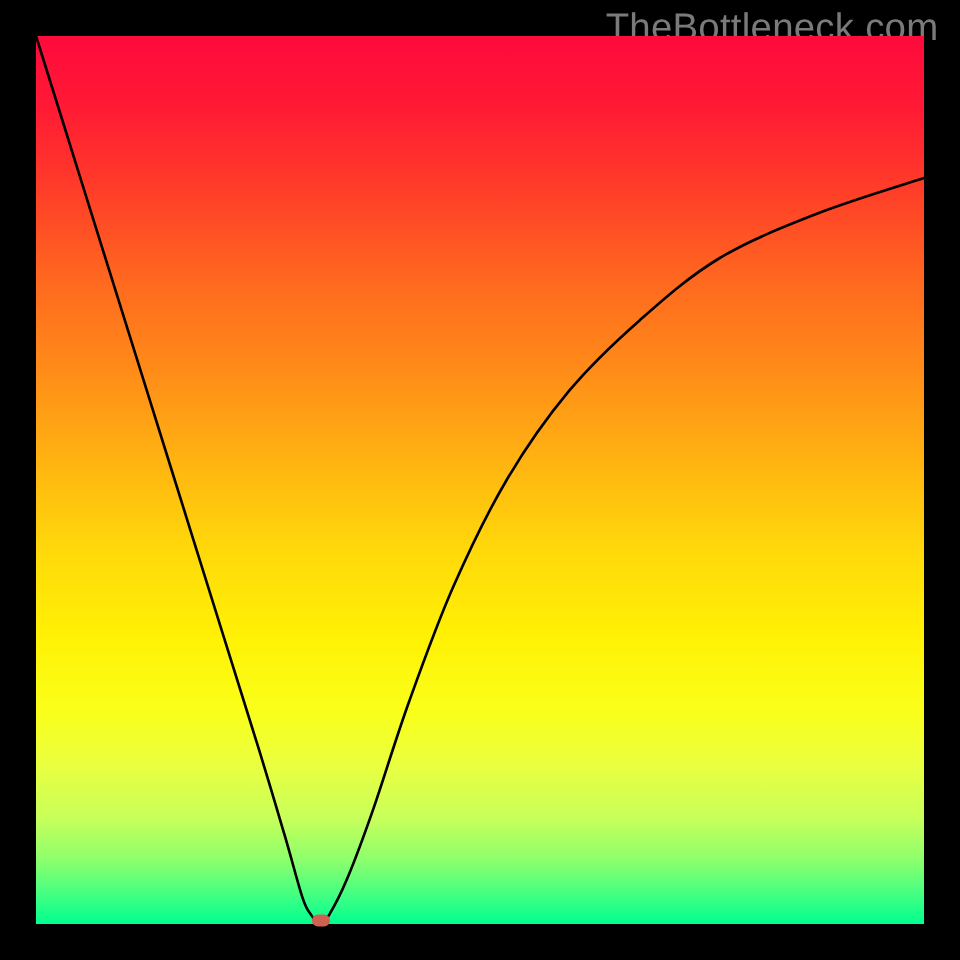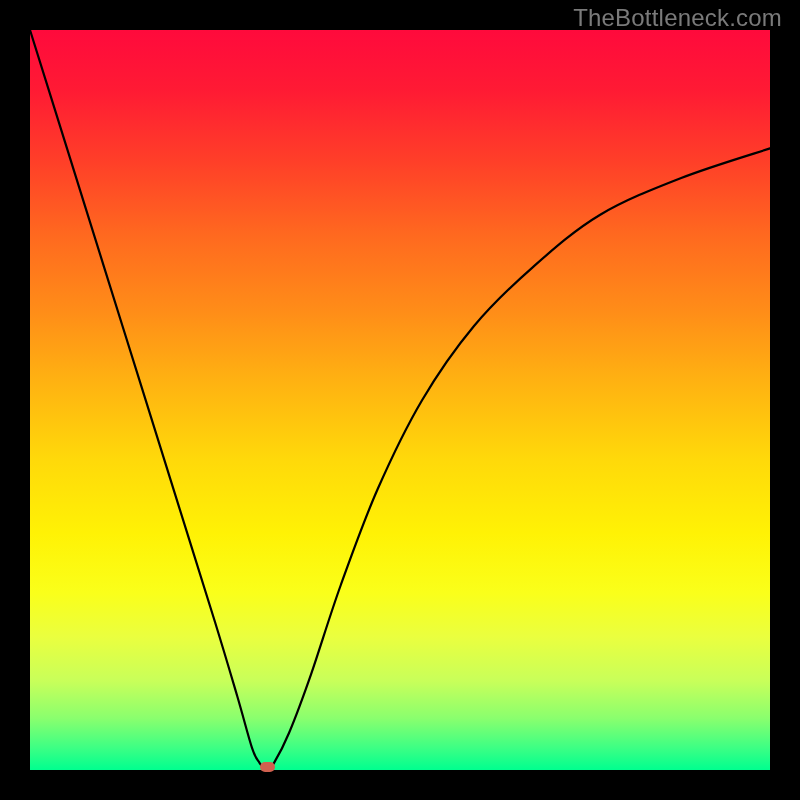--- a/index.html
+++ b/index.html
@@ -39,21 +39,21 @@
       #8aff6e 93%,
       #3dff84 97%,
       #00ff8f 100%
     );
   }
   .watermark {
     position: absolute;
     top: 4px;
     right: 18px;
     color: #7a7a7a;
-    font-size: 24px;
+    font-size: 32px;
     font-weight: 400;
     letter-spacing: 0.2px;
     user-select: none;
   }
   svg.curve {
     position: absolute;
     left: 0;
     top: 0;
     width: 740px;
     height: 740px;

